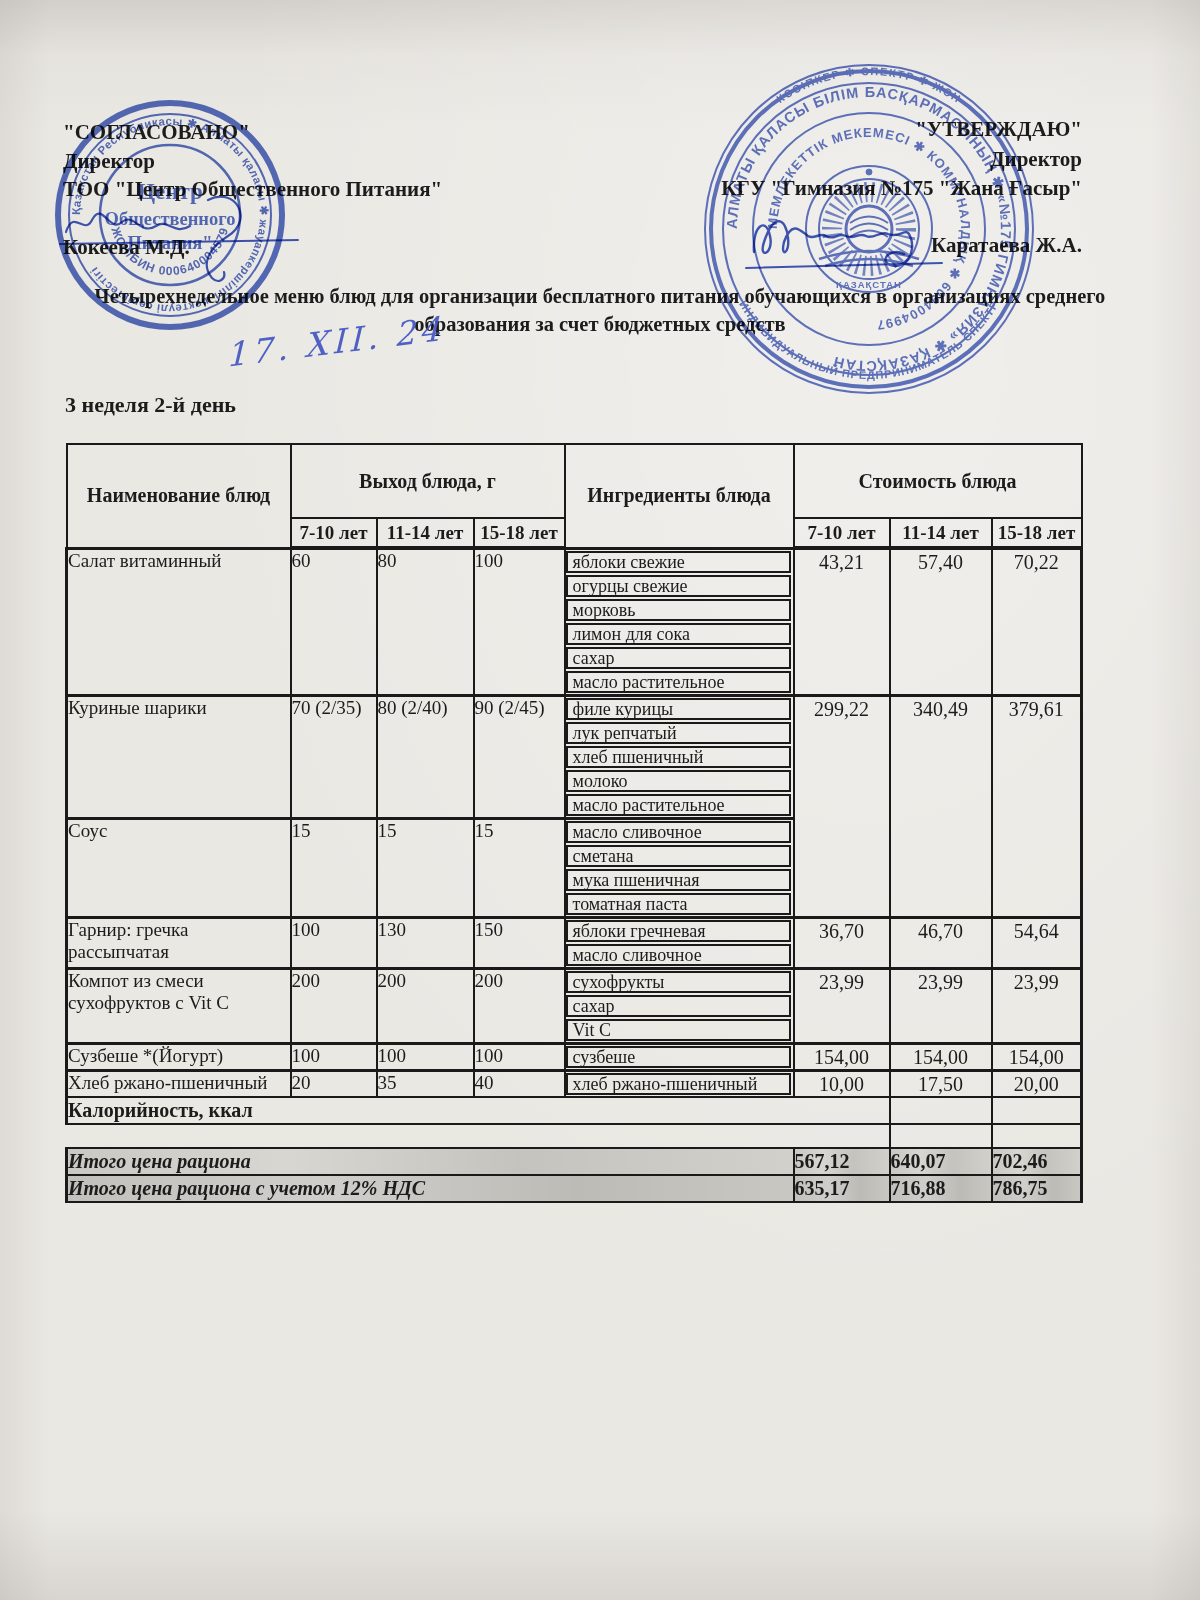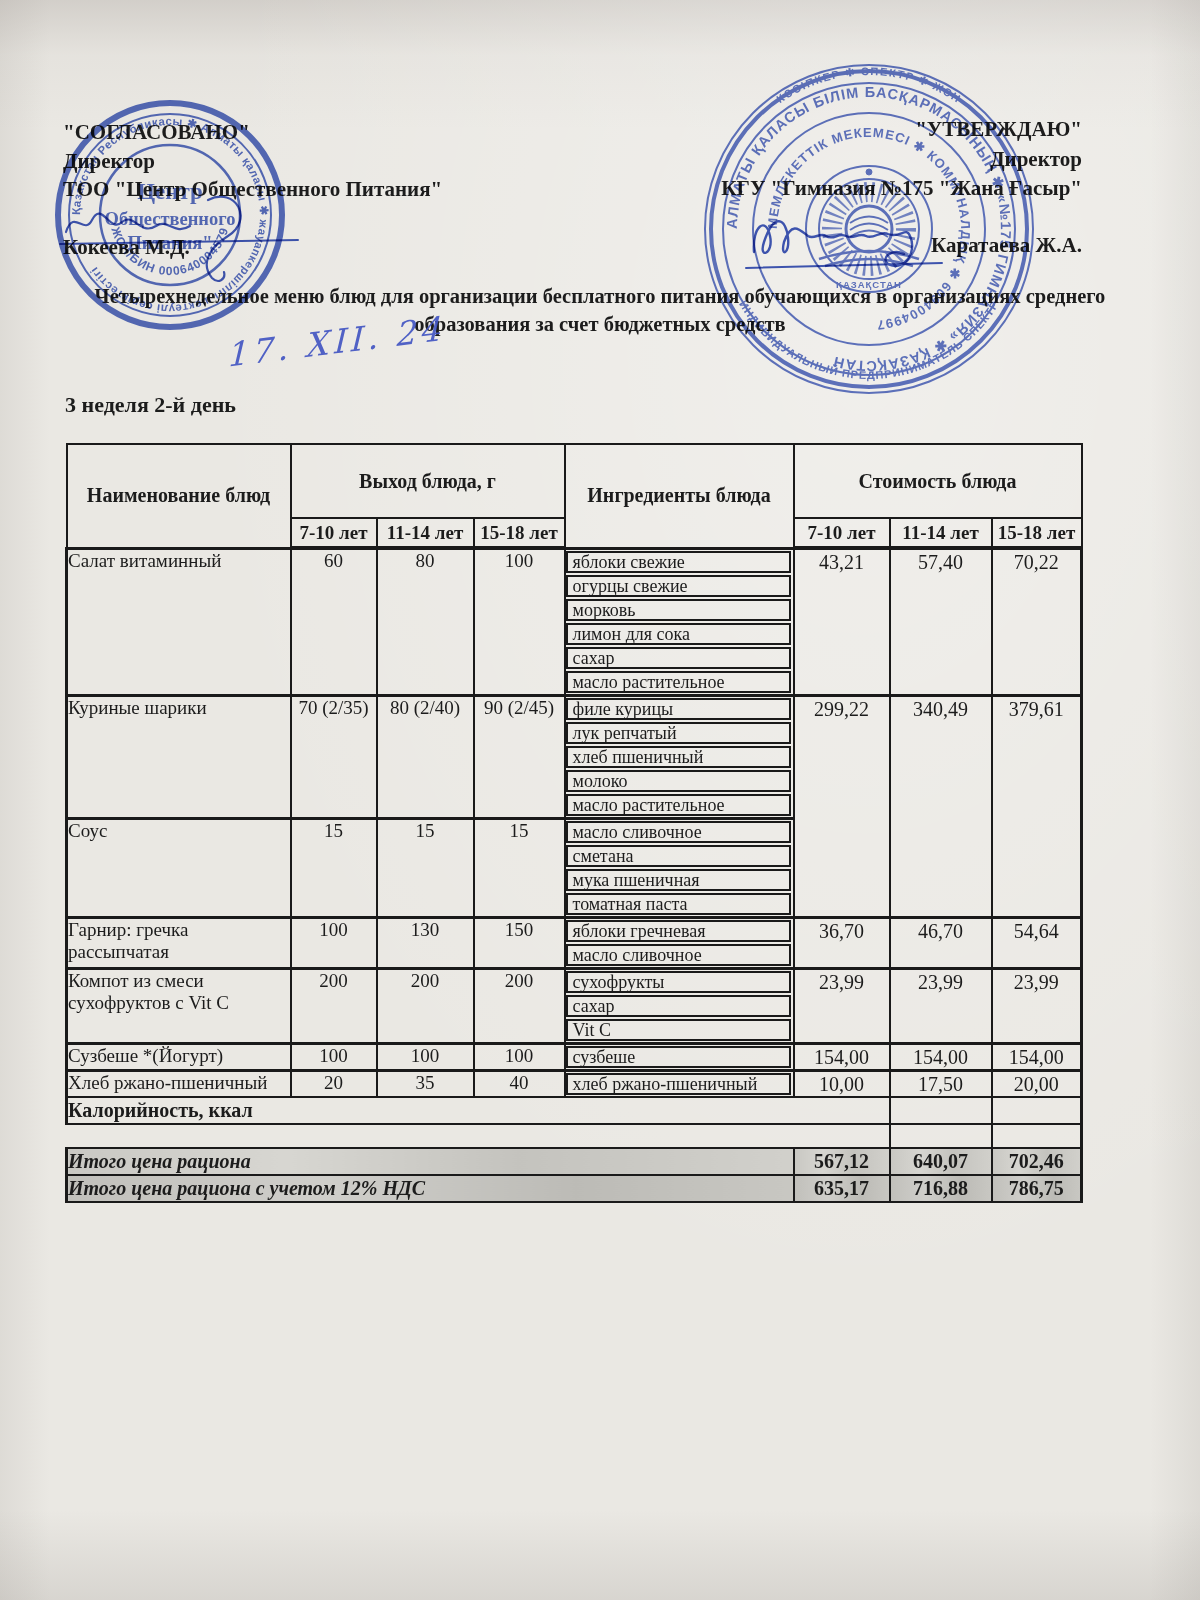--- a/index.html
+++ b/index.html
@@ -43,21 +43,21 @@
   th.h-top{border-top:3px solid #1a1a1a;}
   th.h-name{border-left:3px solid #1a1a1a;}
   th.h-cost,th.h-age-r3{border-right:3px solid #1a1a1a;}
   tr.hrow1 th{height:72px;}
   tr.hrow2 th{height:27px;border-bottom:4px solid #1a1a1a;font-size:19px;}
   table.menu td{vertical-align:top;padding:0;}
   td.name-cell{
     border:2px solid #1a1a1a;border-left:3px solid #1a1a1a;
     text-align:left;padding:0 3px;line-height:22px;font-size:19px;margin-top:12px;
   }
-  td.out-cell{border:2px solid #1a1a1a;text-align:center;font-size:19px;line-height:22px;}
+  td.out-cell{border:2px solid #1a1a1a;text-align:left;font-size:19px;line-height:22px;}
   td.price-cell{
     border:2px solid #1a1a1a;text-align:center;font-size:20px;line-height:24px;
   }
   td.price-r3{border-right:3px solid #1a1a1a;margin-top:30px;}
   td.ing-cell{border:none;}
   td.dish-start,td.name-cell.dish-start,td.out-cell.dish-start{border-top:3px solid #1a1a1a;}
   .ing-box{
     margin:1px 2px 1px 0;border:2px solid #1a1a1a;
     line-height:18px;font-size:18px;padding:0 5px;height:18px;
     white-space:nowrap;overflow:hidden;
@@ -75,21 +75,21 @@
     border:2px solid #1a1a1a;height:25px;
     background:linear-gradient(90deg,#c9c8c3,#d7d6d1 30%,#c4c3be 62%,#d1d0cb 100%);
   }
   tr.total-row.total-2 td{
     background:linear-gradient(90deg,#c1c0bb,#cfceca 35%,#bcbbb6 70%,#c8c7c2 100%);
   }
   td.t-label{
     border-left:3px solid #1a1a1a !important;font-weight:bold;font-style:italic;
     font-size:20px;text-align:left;padding-left:5px;line-height:24px;
   }
-  td.t-val{font-weight:bold;font-size:20px;text-align:center;padding-right:6px;line-height:24px;}
+  td.t-val{font-weight:bold;font-size:20px;text-align:left;padding-right:6px;line-height:24px;}
   td.t-val.price-r3{border-right:3px solid #1a1a1a;}
 </style>
 </head>
 <body>
 
 <div class="page">
 
   <div class="abs lh lh-left" style="top:120px">"СОГЛАСОВАНО"</div>
   <div class="abs lh lh-left" style="top:149px">Директор</div>
   <div class="abs lh lh-left" style="top:177px">ТОО "Центр Общественного Питания"</div>

